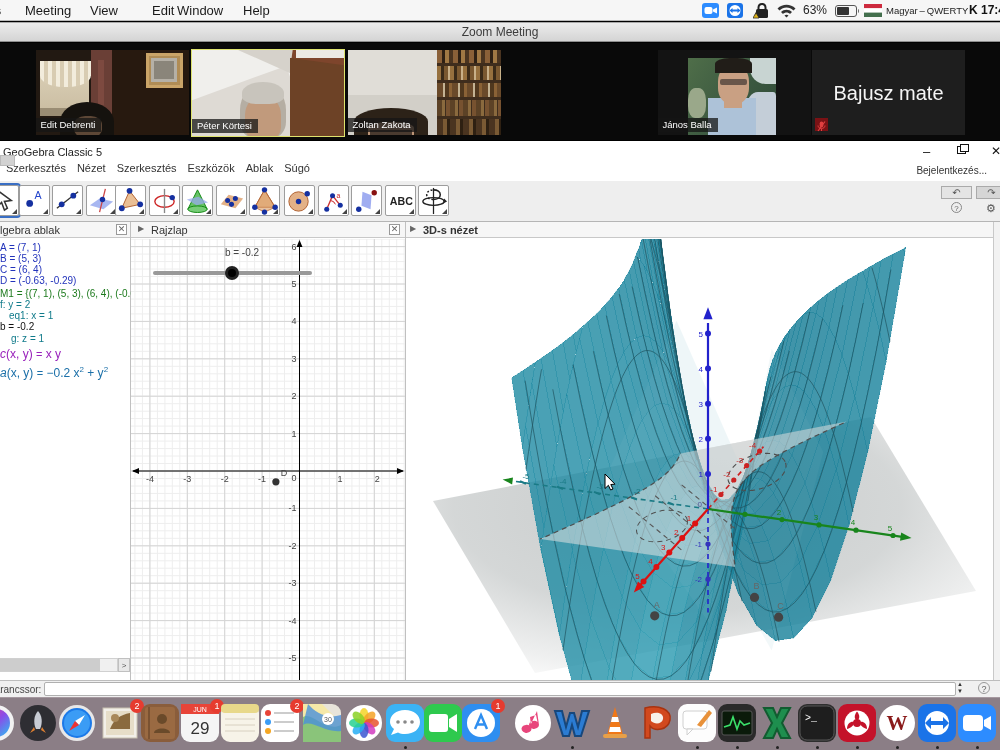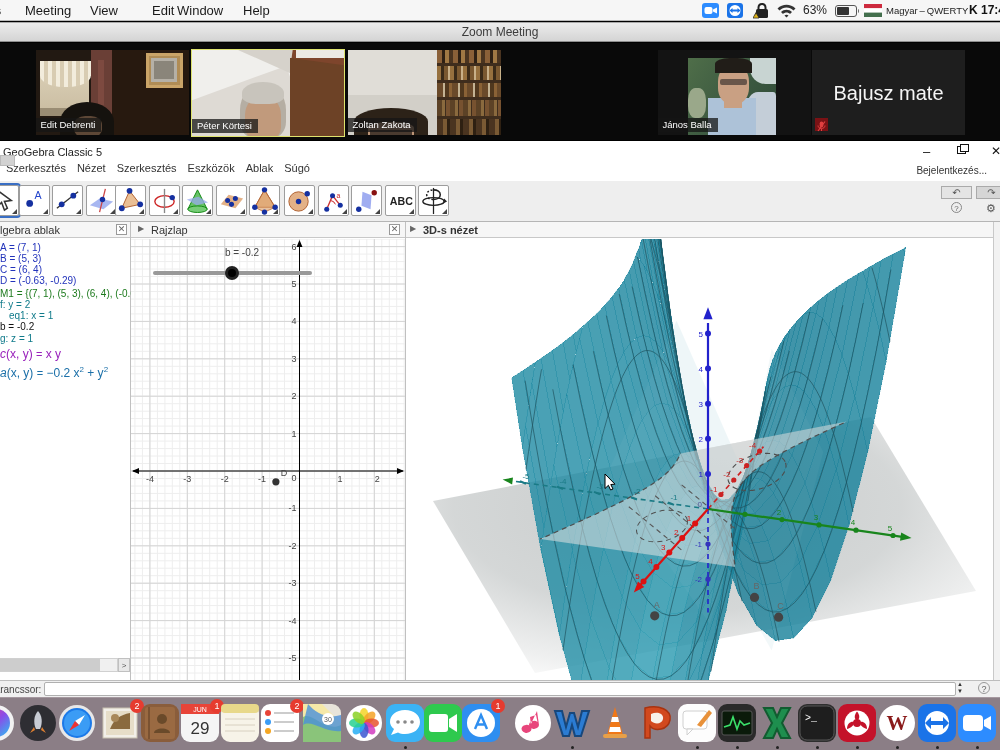--- a/index.html
+++ b/index.html
@@ -260,21 +260,21 @@
 
     <div id="algebra">
       <div style="left:0;top:3px;color:#2233bb">A = (7, 1)</div>
       <div style="left:0;top:14px;color:#2233bb">B = (5, 3)</div>
       <div style="left:0;top:25px;color:#2233bb">C = (6, 4)</div>
       <div style="left:0;top:36px;color:#2233bb">D = (-0.63, -0.29)</div>
       <div style="left:0;top:49px;color:#1d7a1d">M1 = {(7, 1), (5, 3), (6, 4), (-0.63, -</div>
       <div style="left:0;top:60px;color:#0f7a8a">f: y = 2</div>
       <div style="left:9px;top:71px;color:#0f7a8a">eq1: x = 1</div>
       <div style="left:0;top:82px;color:#111">b = -0.2</div>
-      <div style="left:0;top:94px;color:#0f7a8a">g: z = 1</div>
+      <div style="left:11px;top:94px;color:#0f7a8a">g: z = 1</div>
       <div style="left:0;top:108px;color:#9922bb;font-size:12px"><i>c</i>(x, y) <span style="font-size:11px">=</span> x y</div>
       <div style="left:0;top:126px;color:#1a6fa8;font-size:12px"><i>a</i>(x, y) <span style="font-size:11px">=</span> −0.2 x<sup style="font-size:8px">2</sup> + y<sup style="font-size:8px">2</sup></div>
 
       <div style="position:absolute;left:0;top:419px;width:118px;height:14px;background:#f0f0f0;border:1px solid #d0d0d0"></div>
       <div style="position:absolute;left:0;top:420px;width:100px;height:12px;background:#cdcdcd"></div>
       <div style="position:absolute;left:118px;top:419px;width:12px;height:14px;background:#e8e8e8;border:1px solid #c0c0c0;font-size:8px;color:#555;text-align:center;line-height:13px">˃</div>
     </div>
 
     <svg class="abs" style="left:131px;top:17px" width="274" height="441" viewBox="0 0 274 441">
       <rect x="0" y="0" width="274" height="441" fill="#ffffff"></rect>

